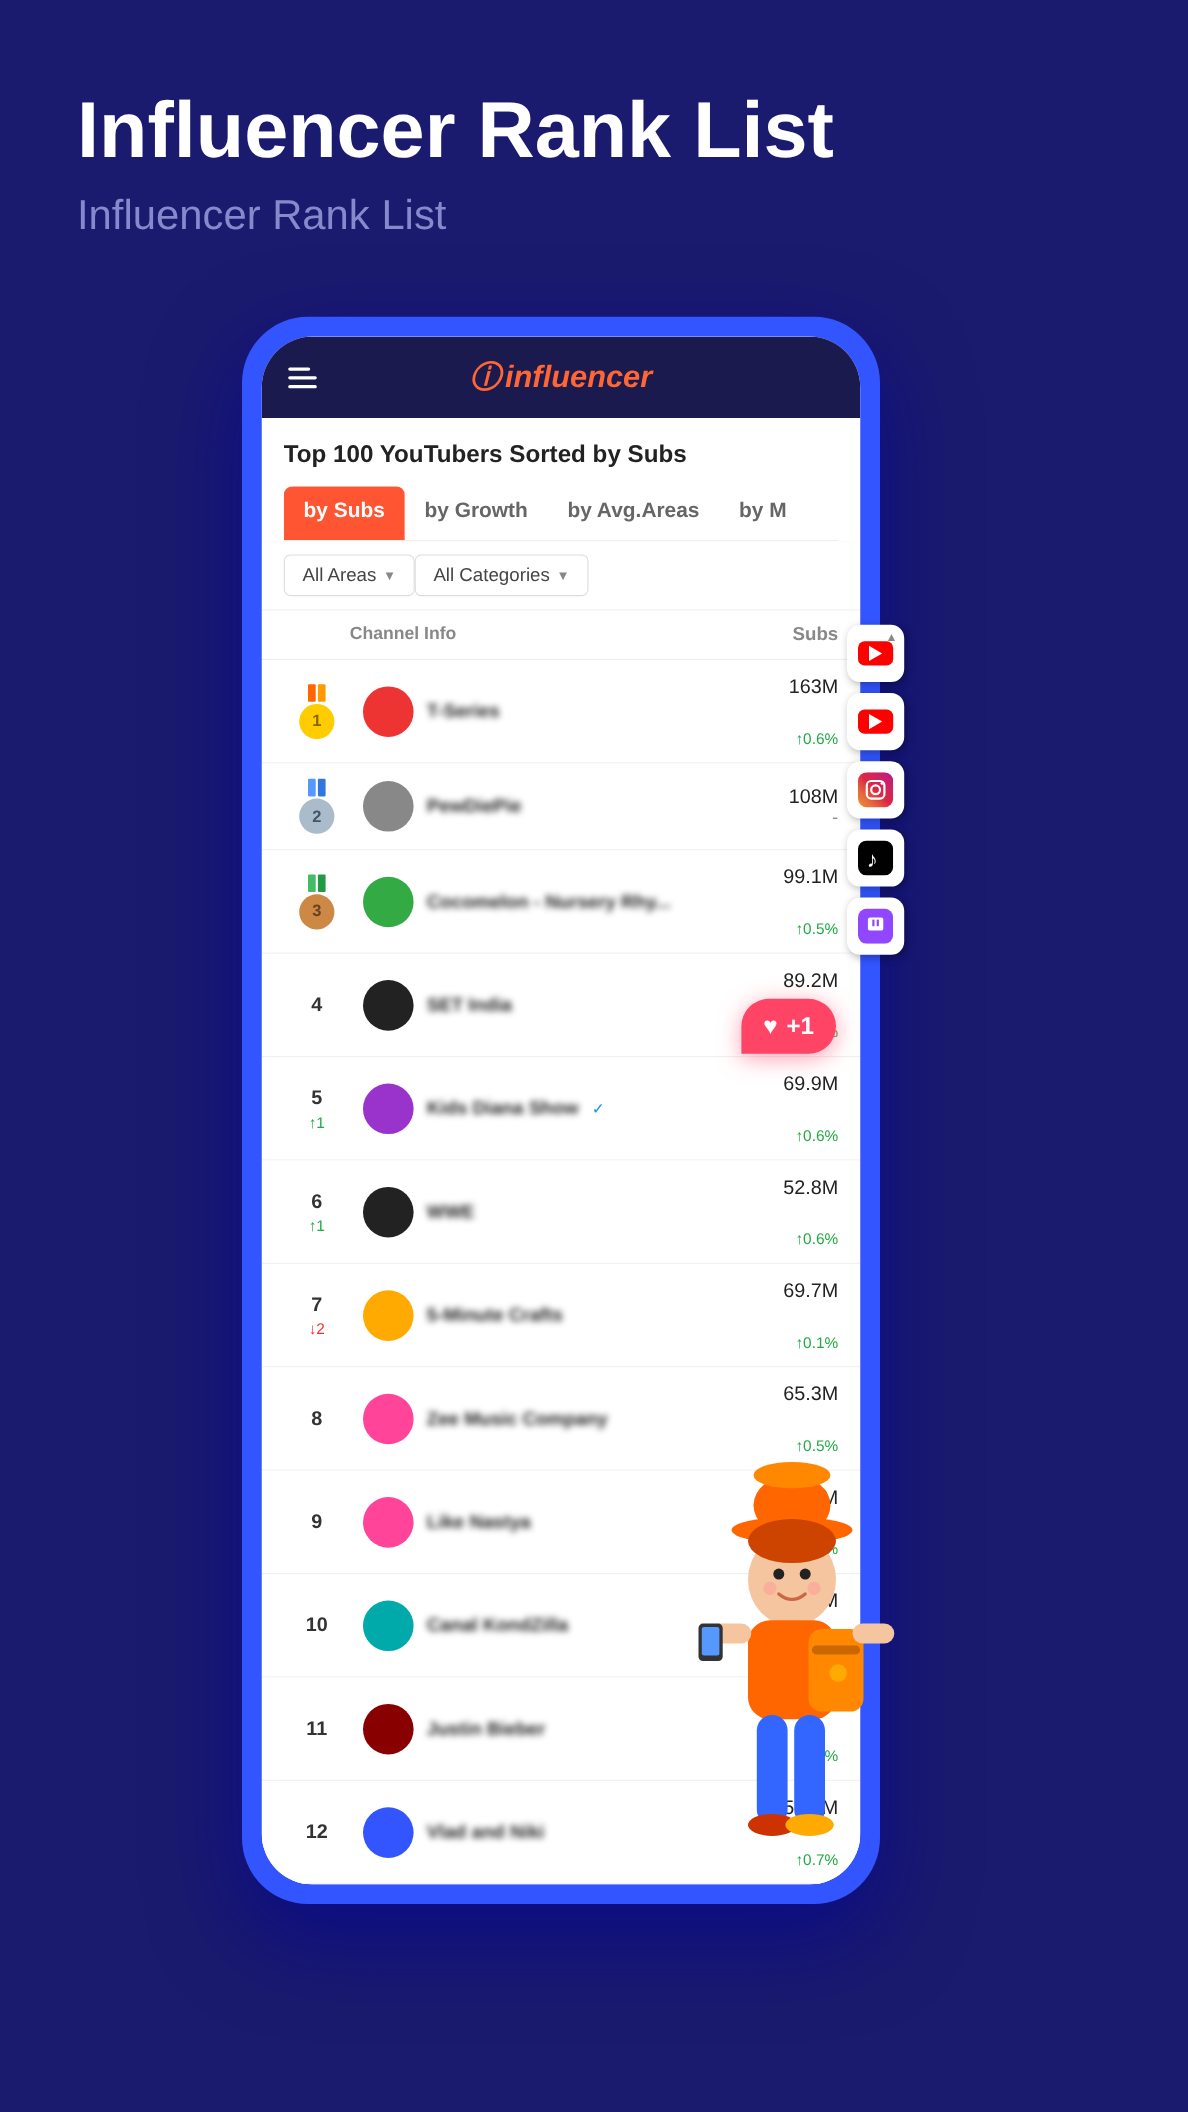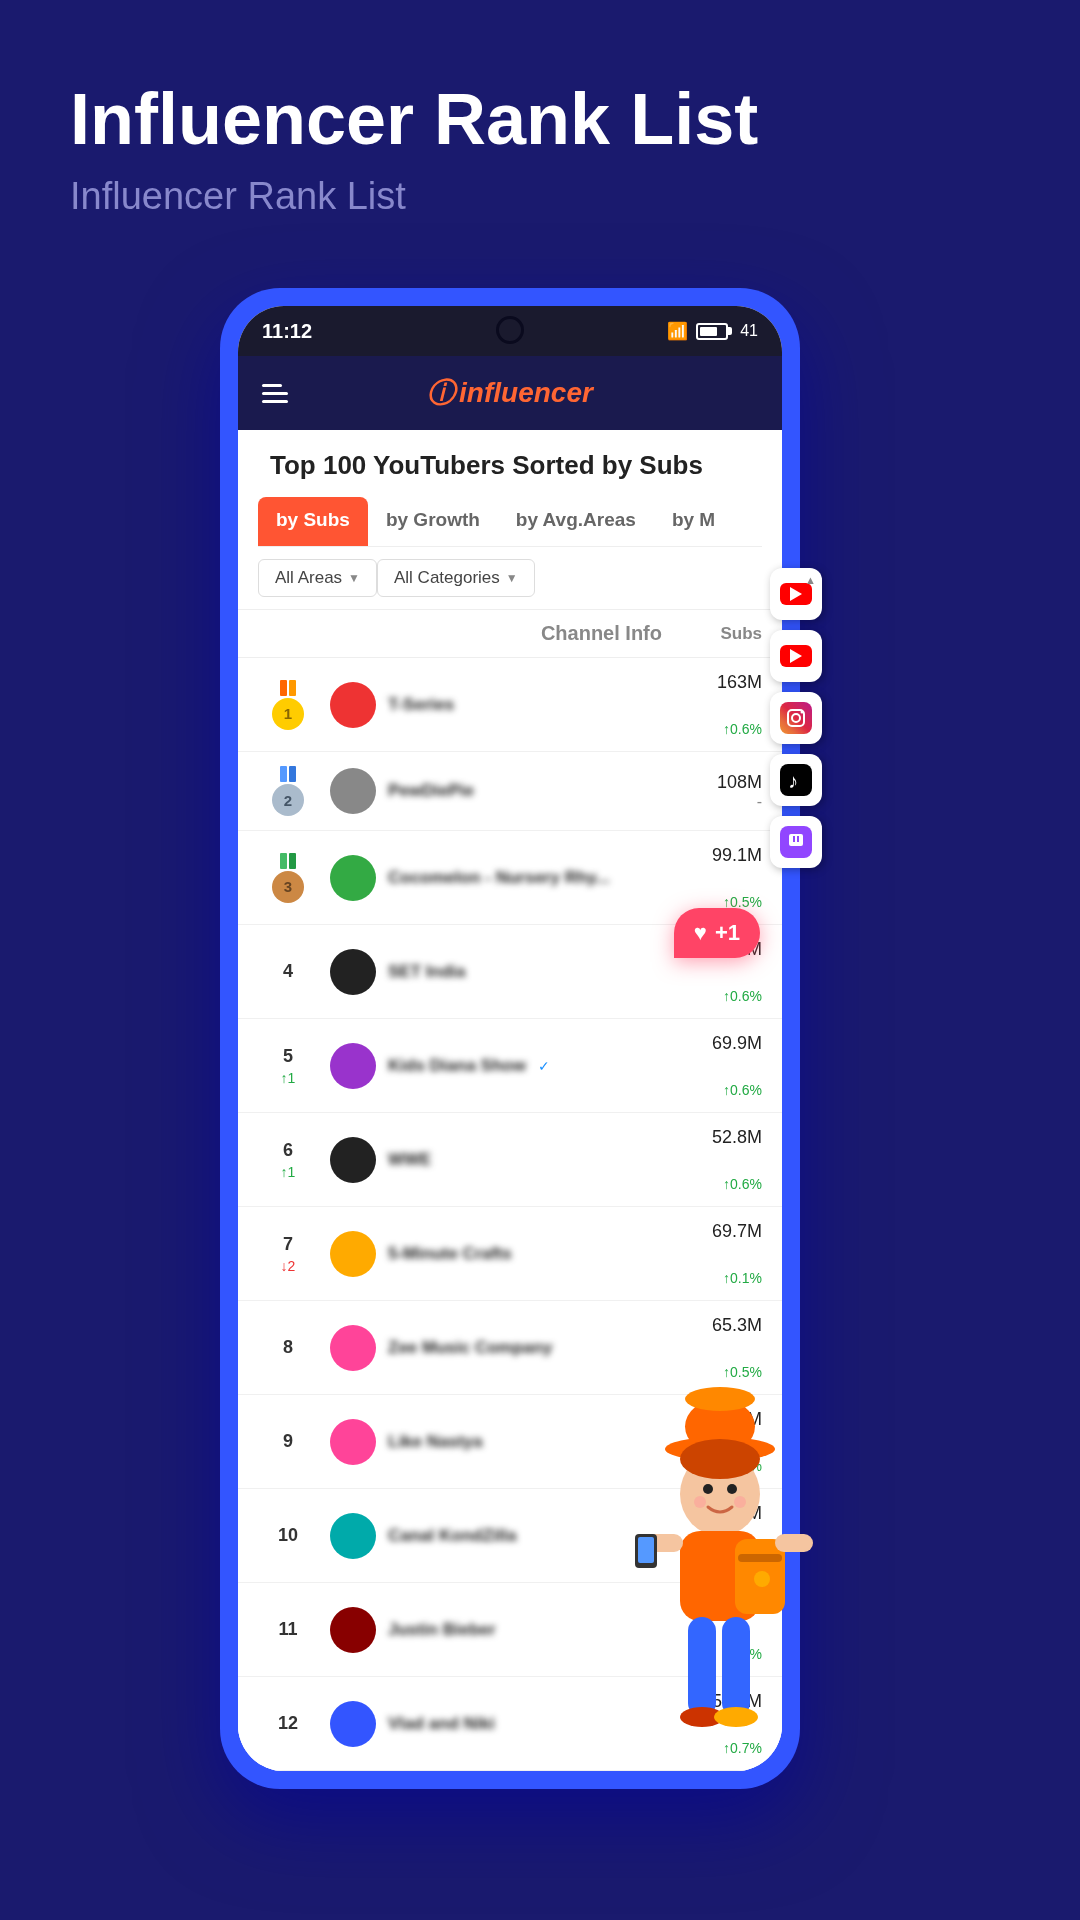--- a/index.html
+++ b/index.html
@@ -183,25 +183,24 @@
       min-height: 900px;
     }
 
     .section-header {
       background: white;
       padding: 20px 20px 0 20px;
       box-shadow: 0 2px 4px rgba(0,0,0,0.05);
     }
 
     .section-title {
-      font-size: 26px;
+      font-size: 22px;
       font-weight: 700;
       color: #222;
       margin-bottom: 16px;
-      margin-left: 12px;
     }
 
     .tabs-row {
       display: flex;
       gap: 0;
       border-bottom: 1px solid #eee;
       overflow-x: auto;
     }
 
     .tab-item {
@@ -248,21 +247,21 @@
     
     .table-header {
       background: white;
       padding: 12px 20px;
       display: flex;
       align-items: center;
       border-bottom: 1px solid #eee;
     }
 
     .col-rank { width: 60px; font-size: 17px; color: #888; font-weight: 600; }
-    .col-channel { flex: 1; font-size: 20px; color: #888; font-weight: 600; text-align: right; }
+    .col-channel { flex: 1; font-size: 16px; color: #888; font-weight: 600; text-align: left; }
     .col-subs { width: 100px; font-size: 17px; color: #888; font-weight: 600; text-align: right; }
 
     .table-row {
       background: white;
       padding: 14px 20px;
       display: flex;
       align-items: center;
       border-bottom: 1px solid #f0f0f0;
       gap: 12px;
     }
@@ -494,31 +493,20 @@
 
   <div class="page-header">
     <div class="page-title">Influencer Rank List</div>
     <div class="page-subtitle">Influencer Rank List</div>
   </div>
 
   <div class="phone-wrapper">
     <div class="phone-outer">
       <div class="phone-inner">
 
-        <div class="phone-notch-bar">
-          <span class="status-time">11:12</span>
-          <div class="notch"></div>
-          <div class="status-icons">
-            <span>📶</span>
-            <div class="battery-icon">
-              <div class="battery-fill"></div>
-            </div>
-            <span class="battery-label">41</span>
-          </div>
-        </div>
 
         <div class="app-navbar">
           <div class="hamburger">
             <span></span>
             <span></span>
             <span></span>
           </div>
           <div class="app-logo">
             <span class="logo-icon">ⓘ</span>
             <span class="logo-text">influencer</span>

